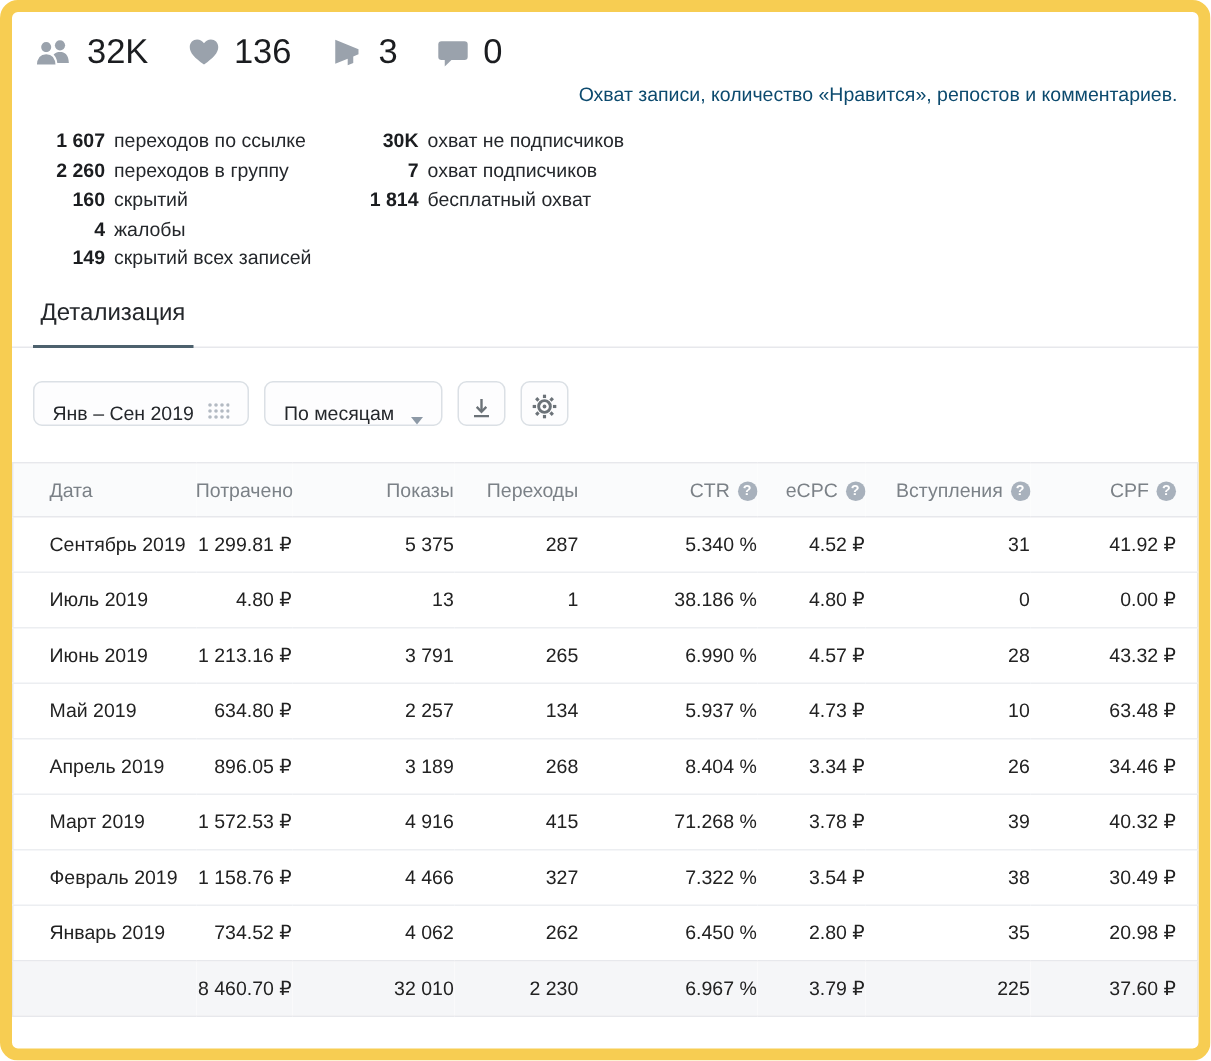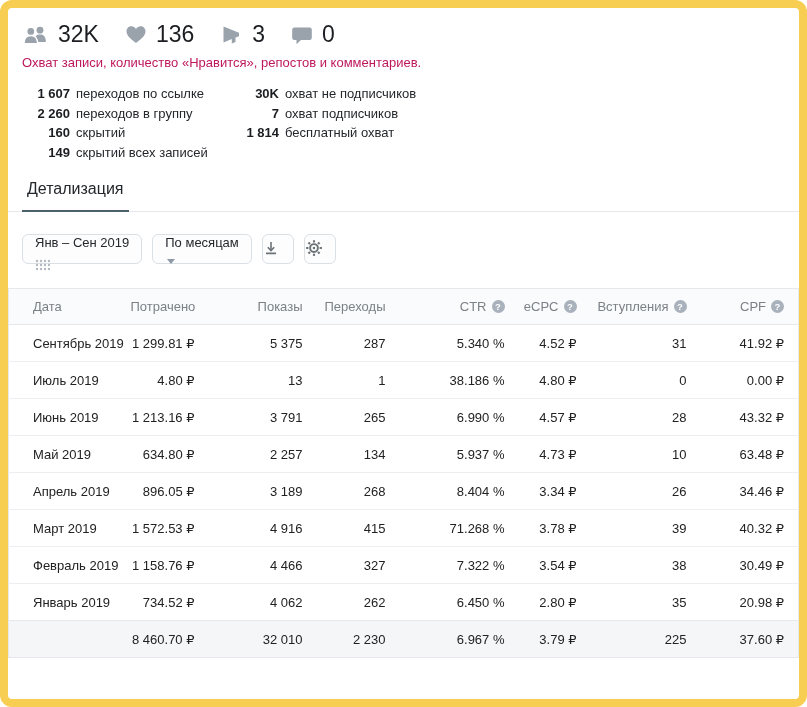--- a/index.html
+++ b/index.html
@@ -14,38 +14,38 @@
     border-radius:12px;
     background:#fff;
     overflow:hidden;
     position:relative;
   }
   
   .top { padding:10px 14px 0 14px; }
   .counters { display:flex; align-items:center; gap:26px; height:32px; }
   .counter { display:flex; align-items:center; gap:9px; font-size:23px; color:#1b1d20; }
   .counter svg { display:block; }
-  .subtitle { margin-top:5px; font-size:13px; color:#be185d; }
+  .subtitle { margin-top:5px; font-size:13px; color:#0c4a6e;text-align:right; }
   
   .stats { display:flex; margin-top:14px; font-size:13px; color:#24272b; }
   .stat-line { line-height:19.5px; white-space:nowrap; }
   .stat-num { display:inline-block; text-align:right; font-weight:700; margin-right:6px; color:#1b1d20; }
   .stats-left  .stat-num { width:48px; }
   .stats-left  { width:172px; }
   .stats-right .stat-num { width:85px; }
   
   .tabs { margin-top:18px; border-bottom:1px solid #e7e8ec; padding:0 14px; }
   .tab { display:inline-block; position:relative; padding:0 5px 13px 5px; font-size:16px; color:#24272b; cursor:pointer; }
   .tab.active::after { content:""; position:absolute; left:0; right:0; bottom:-1px; height:2px; background:#4d616d; }
   
   .toolbar { display:flex; gap:10px; padding:0 14px; margin-top:22px; }
   .btn {
-    height:30px; display:inline-flex; align-items:flex-start; gap:9px;
+    height:30px; display:inline-flex; align-items:flex-end; gap:9px;
     padding:0 12px; border:1px solid #dbe0e5; border-radius:6px;
-    background:#fdfdfe; font-size:13px; color:#24272b; cursor:pointer; white-space:nowrap;flex-direction:column;
+    background:#fdfdfe; font-size:13px; color:#24272b; cursor:pointer; white-space:nowrap;
   }
   .icon-btn { width:32px; justify-content:center; padding:0; }
   .caret {
     display:inline-block; width:0; height:0;
     border-left:4px solid transparent; border-right:4px solid transparent;
     border-top:5px solid #8d99a6; margin-left:2px;
   }
   
   .stats-table {
     width:100%; margin-top:24px;
@@ -118,20 +118,21 @@
       </div>
     </div>
 
     <div class="subtitle">Охват записи, количество «Нравится», репостов и комментариев.</div>
 
     <div class="stats">
       <div class="stats-left">
         <div class="stat-line"><span class="stat-num">1 607</span><span>переходов по ссылке</span></div>
         <div class="stat-line"><span class="stat-num">2 260</span><span>переходов в группу</span></div>
         <div class="stat-line"><span class="stat-num">160</span><span>скрытий</span></div>
+        <div class="stat-line"><span class="stat-num">4</span><span>жалобы</span></div>
         <div class="stat-line"><span class="stat-num">149</span><span>скрытий всех записей</span></div>
       </div>
       <div class="stats-right">
         <div class="stat-line"><span class="stat-num">30K</span><span>охват не подписчиков</span></div>
         <div class="stat-line"><span class="stat-num">7</span><span>охват подписчиков</span></div>
         <div class="stat-line"><span class="stat-num">1 814</span><span>бесплатный охват</span></div>
       </div>
     </div>
   </div>
 

